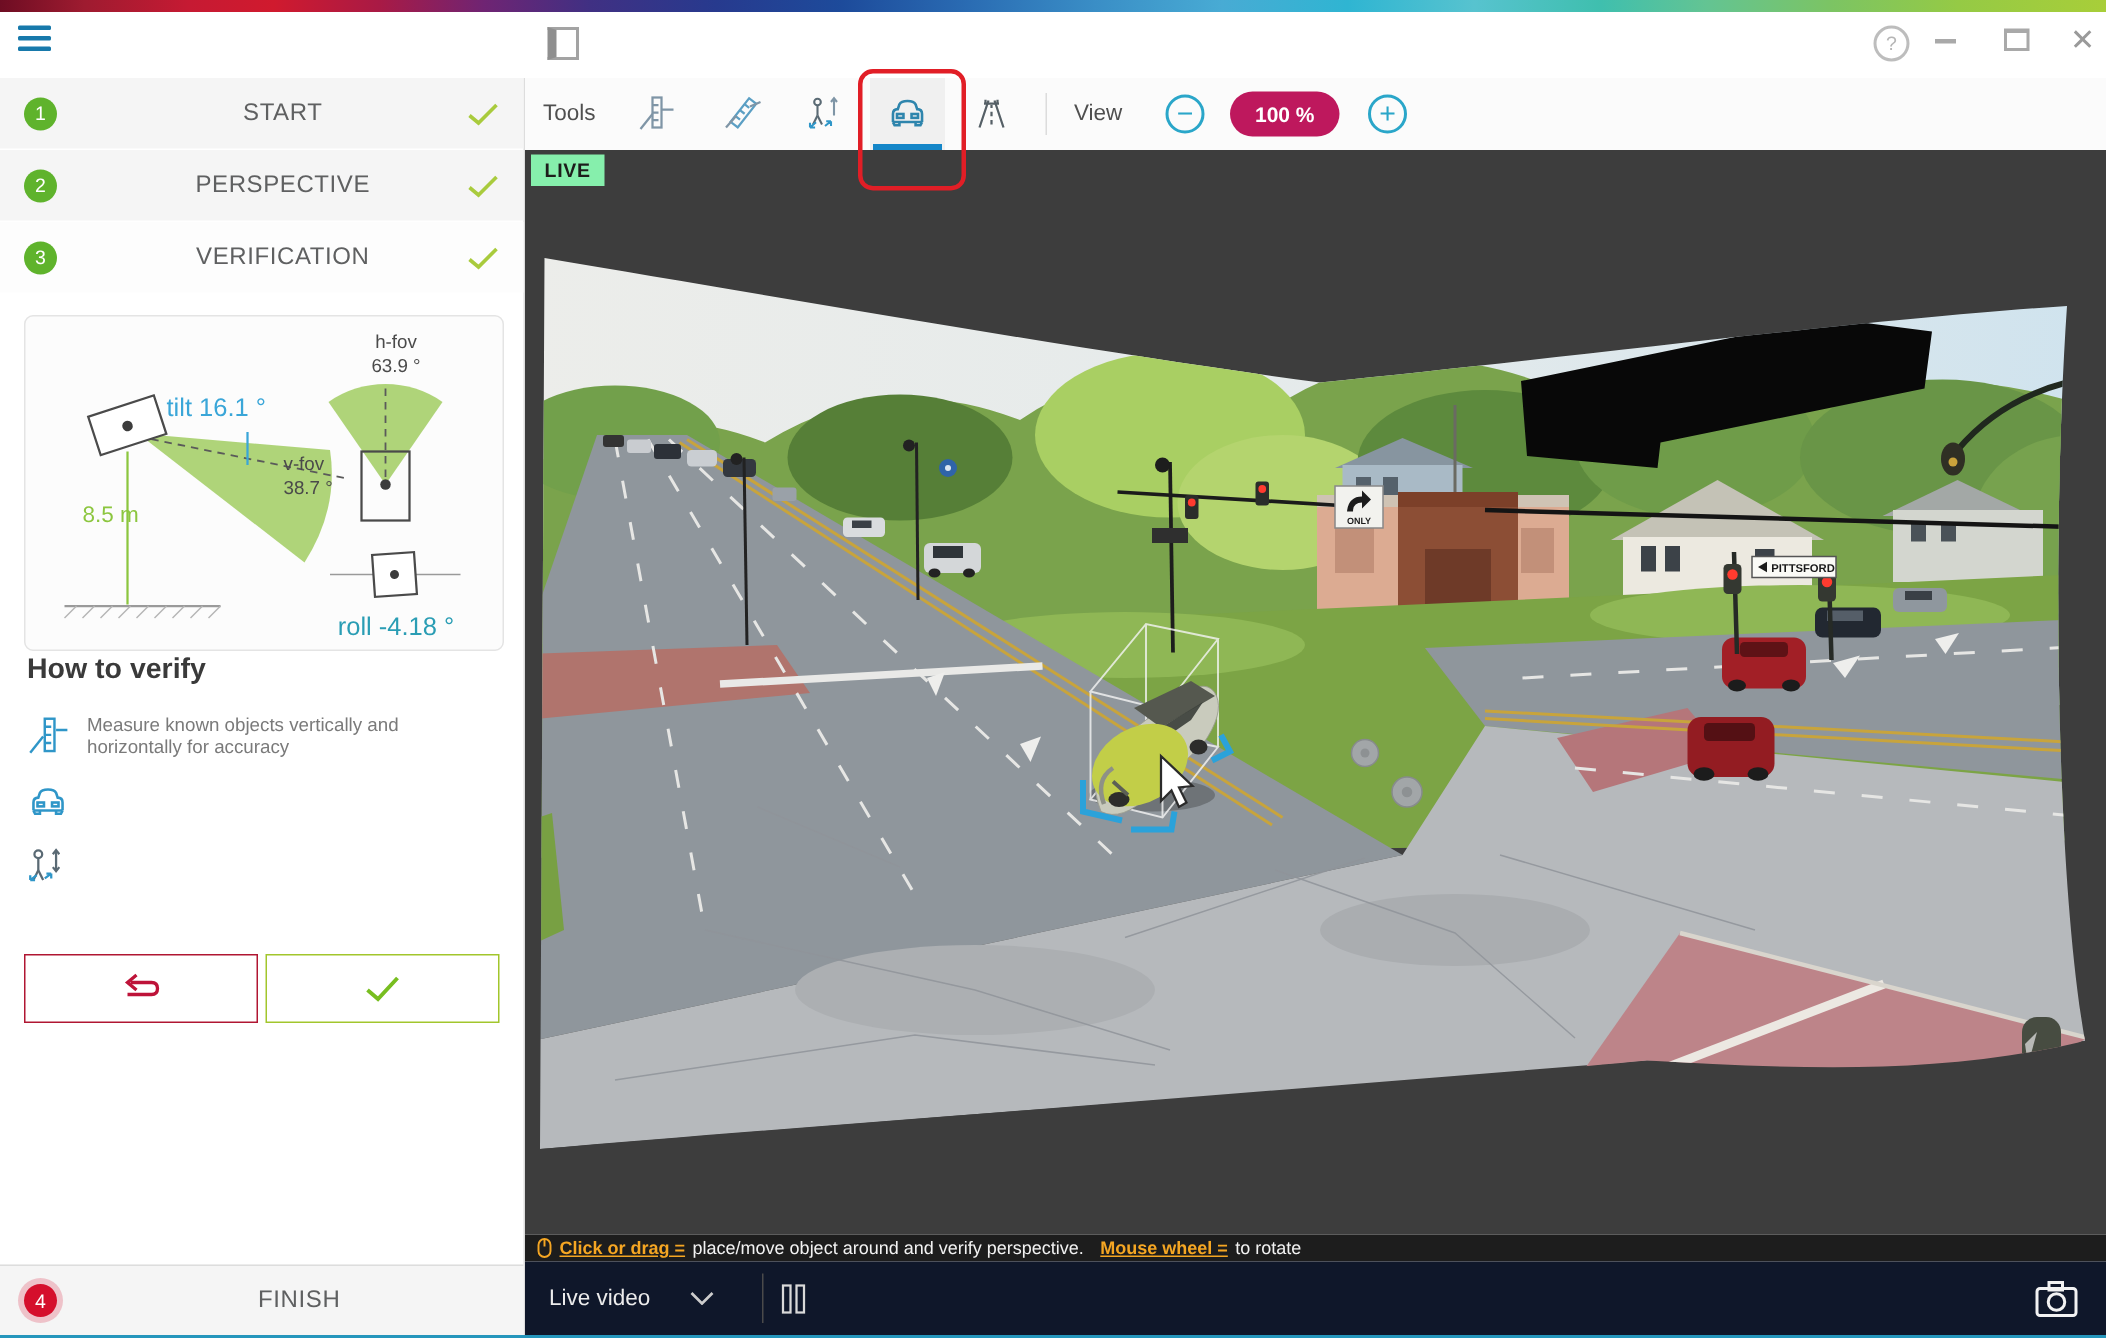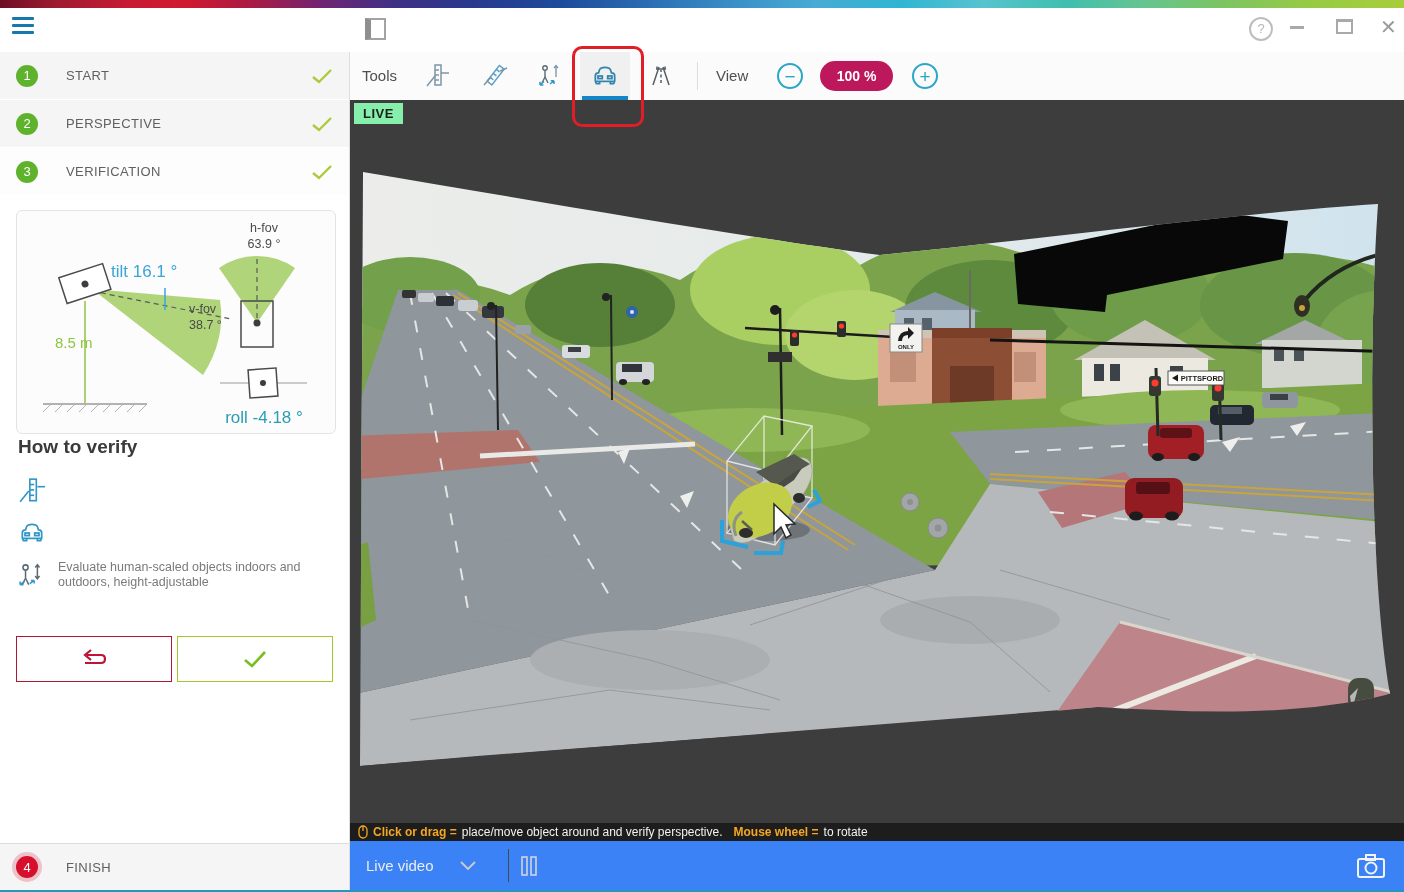--- a/index.html
+++ b/index.html
@@ -19,21 +19,21 @@
     border-radius:50%;color:#b5b5b5;font-size:13px;line-height:20px;text-align:center;}
   .min-btn{position:absolute;left:1290px;top:18px;width:14px;height:3px;background:#a9a9a9;}
   .max-btn{position:absolute;left:1336px;top:11px;width:13px;height:10px;border:2px solid #a9a9a9;border-top-width:3px;}
   .close-btn{position:absolute;left:1380px;top:6px;color:#9a9a9a;font-size:20px;line-height:26px;}
   
   .sidebar{position:absolute;left:0;top:52px;width:350px;bottom:2px;background:#fff;border-right:1px solid #ddd;box-sizing:border-box;}
   .step-row{height:47px;margin-bottom:1px;background:#f5f5f5;display:flex;align-items:center;padding:0 16px;cursor:pointer;}
   .step-row.active{background:#fdfdfd;}
   .step-num{width:22px;height:22px;border-radius:50%;background:#5fb32c;color:#fff;font-size:13px;
     display:flex;align-items:center;justify-content:center;margin-right:28px;flex-shrink:0;}
-  .step-label{flex:1;color:#5f6061;font-size:13px;letter-spacing:.4px;}
+  .step-label{flex:1;color:#5f6061;font-size:16px;letter-spacing:.4px;text-align:center;}
   .diagram-panel{position:absolute;left:16px;top:158px;width:318px;height:222px;background:#fcfcfc;
     border:1px solid #e4e4e4;border-radius:6px;}
   .howto{position:absolute;left:18px;top:384px;width:318px;}
   .howto h3{margin:0 0 18px 0;font-size:19px;font-weight:bold;color:#3a3a3a;}
   .verify-item{display:flex;gap:12px;margin-bottom:13px;align-items:flex-start;}
   .verify-item svg{flex-shrink:0;margin-top:1px;}
   .verify-item p{margin:0;font-size:12.5px;line-height:1.22;color:#7a7a7a;width:268px;}
   .btn-row{position:absolute;left:16px;top:584px;display:flex;gap:5px;}
   .btn{width:156px;height:46px;background:#fff;display:flex;align-items:center;justify-content:center;cursor:pointer;box-sizing:border-box;}
   .btn-undo{border:1.5px solid #b01632;}
@@ -55,23 +55,23 @@
     color:#2aa6c9;font-size:19px;line-height:23px;text-align:center;box-sizing:border-box;cursor:pointer;}
   .zoom-pill{position:absolute;left:470px;top:9px;width:73px;height:30px;border-radius:16px;background:#be185d;
     color:#fff;font-size:14px;font-weight:bold;display:flex;align-items:center;justify-content:center;cursor:pointer;}
   .annotation{position:absolute;left:572px;top:46px;width:66px;height:75px;border:3px solid #e11e26;border-radius:10px;z-index:6;pointer-events:none;}
   
   .video{position:absolute;top:48px;left:0;right:0;height:723px;background:#3d3d3d;overflow:hidden;}
   .live-badge{position:absolute;left:4px;top:3px;background:#86efac;color:#1d1d1b;font-weight:bold;
     font-size:13px;letter-spacing:.5px;padding:3px 9px;}
   .instructionbar{position:absolute;top:771px;left:0;right:0;height:18px;background:#1d1d1d;
     display:flex;align-items:center;gap:5px;padding-left:8px;font-size:12px;white-space:nowrap;}
-  .instructionbar .o{color:#f5a623;font-weight:bold;}
+  .instructionbar .o{color:#f5a623;font-weight:bold;text-decoration:underline;}
   .instructionbar .w{color:#f2f2f2;font-weight:normal;}
-  .controlbar{position:absolute;top:789px;left:0;right:0;height:49px;background:#3b82f6;}
+  .controlbar{position:absolute;top:789px;left:0;right:0;height:49px;background:#0f172a;}
   .source-select{position:absolute;left:16px;top:0;height:49px;display:flex;align-items:center;gap:26px;cursor:pointer;}
   .source-select span{color:#ececec;font-size:15px;}
   .cb-divider{position:absolute;left:158px;top:8px;bottom:8px;width:1px;background:#4a4a4a;}
   .pause-btn{position:absolute;left:170px;top:15px;cursor:pointer;}
   .snapshot-btn{position:absolute;right:18px;top:12px;cursor:pointer;}
   .bottomline{position:absolute;left:0;right:0;bottom:0;height:2px;background:#2596bc;}
 </style>
 </head>
 <body>
 
@@ -165,20 +165,21 @@
       <h3>How to verify</h3>
       <div class="verify-item">
         <svg width="28" height="28" viewBox="0 0 26 26" fill="none" stroke="#2f96c8" stroke-width="1.5">
           <rect x="11" y="2" width="6" height="20"></rect>
             <line x1="11" y1="7" x2="15" y2="7"></line>
             <line x1="11" y1="12" x2="15" y2="12"></line>
             <line x1="11" y1="17" x2="15" y2="17"></line>
           <line x1="2" y1="23" x2="10" y2="13"></line>
             <line x1="18" y1="9" x2="25" y2="9"></line>
         </svg>
+        <p>Measure known objects vertically and horizontally for accuracy</p>
       </div>
       <div class="verify-item">
         <svg width="28" height="28" viewBox="0 0 26 26" fill="none" stroke="#2f96c8" stroke-width="1.6">
           <path d="M4,18 L4,13 Q4,10 7,10 L8,7 Q9,5 13,5 Q17,5 18,7 L19,10 Q22,10 22,13 L22,18"></path>
           <path d="M4,18 L5,20 L8,20 L8,18 M22,18 L21,20 L18,20 L18,18"></path>
           <line x1="4" y1="18" x2="22" y2="18"></line>
           <rect x="6.5" y="13" width="4" height="2.4"></rect>
             <rect x="15.5" y="13" width="4" height="2.4"></rect>
         </svg>
       </div>
@@ -186,21 +187,20 @@
         <svg width="28" height="28" viewBox="0 0 26 26" fill="none" stroke="#5a6a74" stroke-width="1.4">
           <circle cx="7" cy="6" r="2.4"></circle>
             <line x1="7" y1="8.5" x2="7" y2="16"></line>
           <line x1="7" y1="16" x2="4" y2="22"></line>
             <line x1="7" y1="16" x2="10" y2="22"></line>
           <line x1="18" y1="4" x2="18" y2="16"></line>
             <path d="M16,6 L18,3.5 L20,6 M16,14 L18,16.5 L20,14"></path>
           <path d="M2,22 L6,19 M2,22 L5,22 M2,22 L2,19" stroke="#2f96c8"></path>
           <path d="M11,21 L15,18 M15,18 L12,18 M15,18 L15,21" stroke="#2f96c8"></path>
         </svg>
-        <p>Evaluate human-scaled objects indoors and outdoors, height-adjustable</p>
       </div>
     </div>
 
     <div class="btn-row">
       <div class="btn btn-undo">
         <svg width="30" height="22" viewBox="0 0 30 22" fill="none" stroke="#be1339" stroke-width="2.2">
           <path d="M8,7 L22,7 Q26,7 26,11 Q26,15 22,15 L6,15"></path>
           <path d="M12,2 L6,7 L12,12" fill="none"></path>
         </svg>
       </div>

